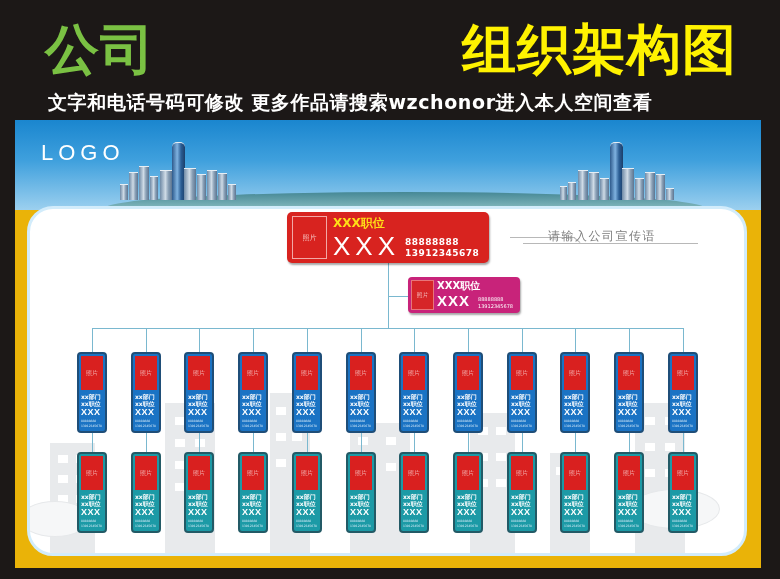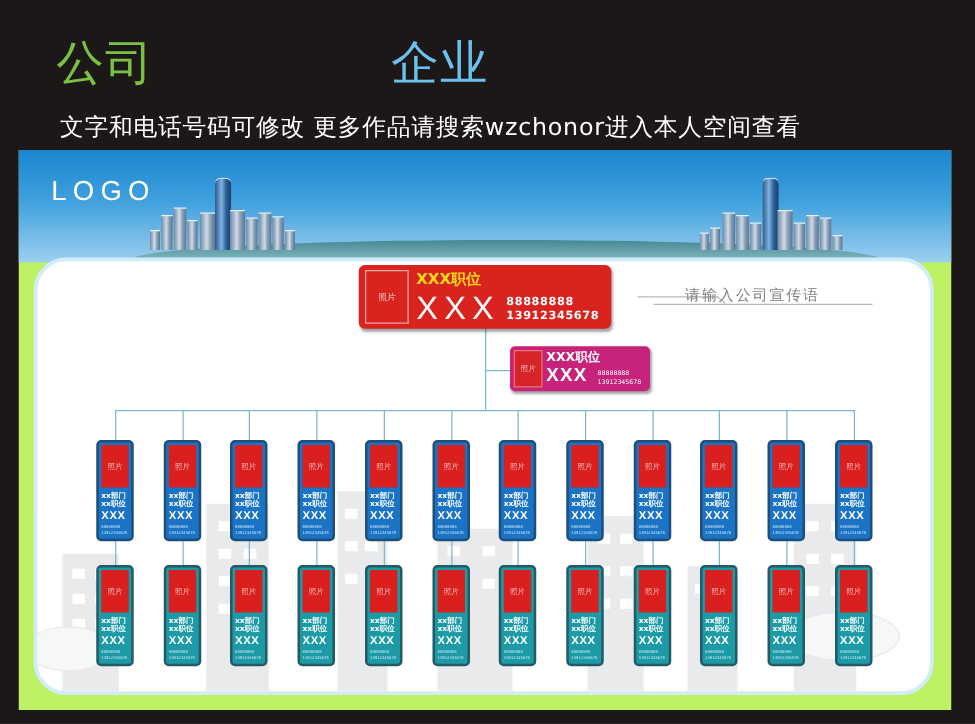--- a/index.html
+++ b/index.html
@@ -1,28 +1,28 @@
 <!DOCTYPE html>
 <html><head>
 <meta charset="utf-8">
 <style>
   * { margin:0; padding:0; box-sizing:border-box; }
   html, body { width:780px; height:579px; overflow:hidden; background:#1c1817; }
   body { position:relative; font-family:"DejaVu Sans", "Liberation Sans", sans-serif; }
 
   .headline { position:absolute; top:22px; left:0; width:780px; height:60px; }
-  .headline span { position:absolute; top:0; font-size:38px; font-weight:normal; line-height:56px; letter-spacing:1px; }
+  .headline span { position:absolute; top:0; font-size:54px; font-weight:bold; line-height:56px; letter-spacing:1px; }
   .hl-1 { left:45px; color:#7ac143; }
   .hl-2 { left:180px; color:#f0a0ae; }
   .hl-3 { left:313px; color:#6cc0ee; }
   .hl-4 { left:462px; color:#fff200; }
 
-  .subline { position:absolute; top:90px; left:48px; color:#ffffff; font-size:19px; line-height:24px; letter-spacing:0.6px; white-space:nowrap; }
-
-  .board { position:absolute; left:15px; top:120px; width:746px; height:448px; background:#bef264; }
+  .subline { position:absolute; top:90px; left:48px; color:#ffffff; font-size:19px; line-height:24px; letter-spacing:0.6px; white-space:nowrap;font-weight:bold; }
+
+  .board { position:absolute; left:15px; top:120px; width:746px; height:448px; background:#eab308; }
   .banner { position:absolute; left:0; top:0; width:746px; height:90px;
     background:linear-gradient(180deg,#1a86cf 0%, #3fa0dd 45%, #9cd0ef 100%); }
   .banner-ground { position:absolute; left:90px; top:72px; width:600px; height:16px;
     background:linear-gradient(180deg,#3c7e86,#7db3b4); border-radius:50% 50% 0 0 / 100% 100% 0 0; opacity:0.85; }
   .logo { position:absolute; left:26px; top:20px; color:#ffffff; font-size:22px; letter-spacing:5px; font-family:"Liberation Sans", sans-serif; }
 
   .city { position:absolute; top:10px; height:70px; }
   .city i { position:absolute; bottom:0; display:block;
     background:linear-gradient(90deg,#6f8aa6,#cfdbe6 45%,#8aa0b6 70%,#5c7591); border-top:1px solid #e7eef4; }
   .city i.tall { background:linear-gradient(90deg,#2e5a8c,#7fb2e0 40%,#2a5d94 70%,#1c3f6a); border-radius:5px 5px 0 0; }
@@ -71,21 +71,21 @@
   .staff .name { position:absolute; left:2px; top:53px; color:#ffffff; font-size:9px; font-weight:bold; letter-spacing:0.5px; line-height:10px; font-family:"Liberation Sans", sans-serif; }
   .staff .p1, .staff .p2 { position:absolute; left:2px; color:#d8ecf8; font-size:3px; line-height:4px; white-space:nowrap; }
   .staff .p1 { top:65px; }
   .staff .p2 { top:70px; }
 </style>
 </head>
 <body>
 
 <div class="headline">
   <span class="hl-1">公司</span>
-  <span class="hl-3">企业</span>
+  <span class="hl-4">组织架构图</span>
 </div>
 <div class="subline">文字和电话号码可修改  更多作品请搜索wzchonor进入本人空间查看</div>
 
 <div class="board">
   <div class="banner">
     <div class="banner-ground"></div>
     <div class="city" style="left:105px;width:120px;">
       <i style="left:0;width:8px;height:16px;"></i>
       <i style="left:9px;width:9px;height:28px;"></i>
       <i style="left:19px;width:10px;height:34px;"></i>

